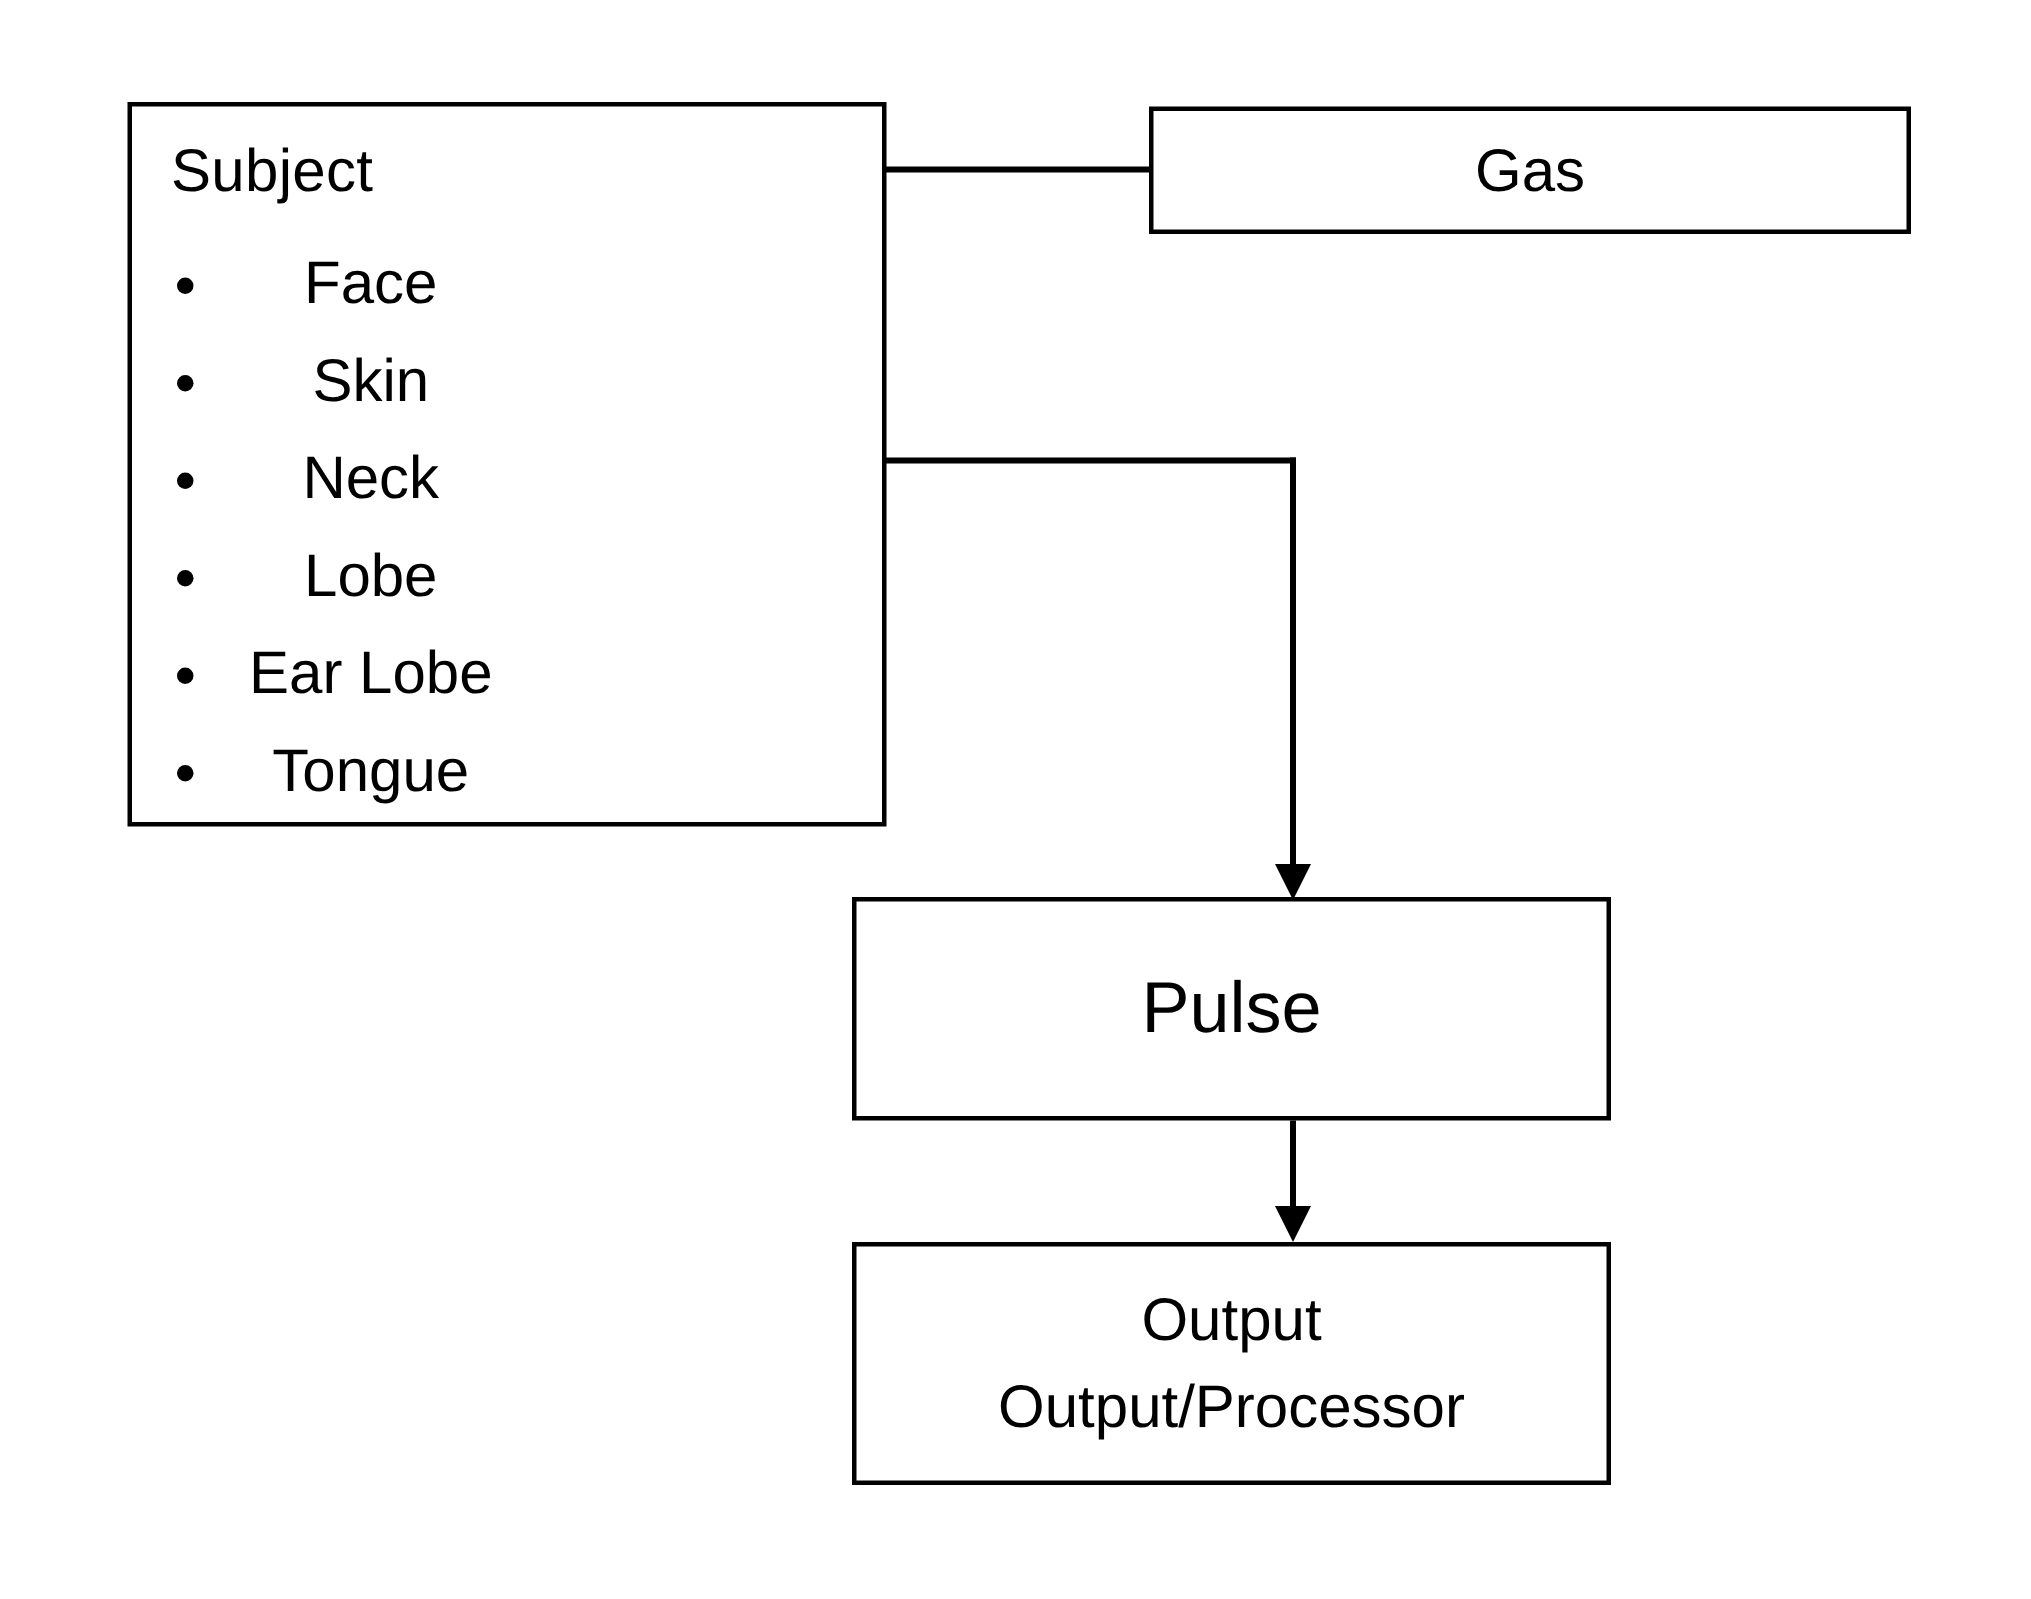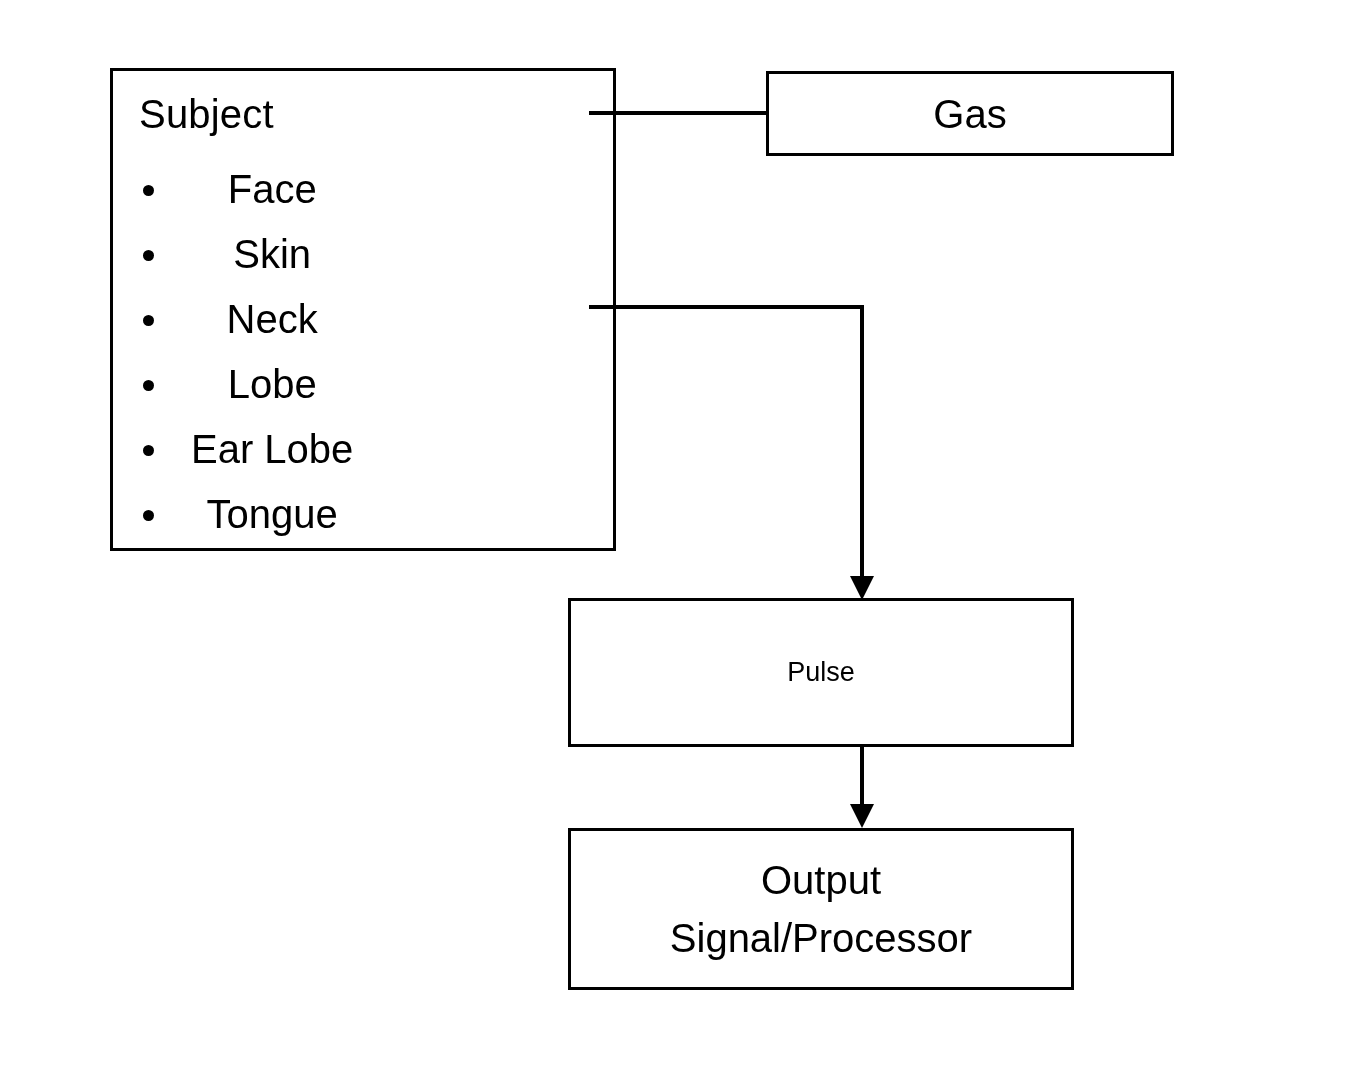--- a/index.html
+++ b/index.html
@@ -27,21 +27,20 @@
     border: 3px solid #000000;
     background: #ffffff;
   }
 
   
   #subject-box {
     left: 85px;
     top: 68px;
     width: 506px;
     height: 483px;
-    margin-left: 25px;
   }
   .subject-title {
     position: absolute;
     left: 26px;
     top: 20px;
     font-size: 40px;
     line-height: 46px;
     letter-spacing: 0.2px;
     white-space: nowrap;
   }
@@ -70,21 +69,21 @@
     height: 11px;
     margin-top: -5px;
     border-radius: 50%;
     background: #000000;
   }
 
   
   #gas-box {
     left: 766px;
     top: 71px;
-    width: 408px;
+    width: 508px;
     height: 85px;
     display: flex;
     align-items: center;
     justify-content: center;
   }
   #gas-box .box-label {
     font-size: 40px;
     line-height: 44px;
     text-align: center;
   }
@@ -94,21 +93,21 @@
     left: 568px;
     top: 598px;
     width: 506px;
     height: 149px;
     display: flex;
     flex-direction: column;
     align-items: center;
     justify-content: center;
   }
   #pulse-oximeter-box .box-label {
-    font-size: 27px;
+    font-size: 48px;
     line-height: 63px;
     text-align: center;
     white-space: nowrap;
   }
 
   
   #output-box {
     left: 568px;
     top: 828px;
     width: 506px;
@@ -195,21 +194,21 @@
   <div class="box" id="gas-box">
     <div class="box-label">Gas</div>
   </div>
 
   <div class="box" id="pulse-oximeter-box">
     <div class="box-label">Pulse</div>
   </div>
 
   <div class="box" id="output-box">
     <div class="box-label">Output</div>
-    <div class="box-label">Signal/Processor</div>
+    <div class="box-label">Output/Processor</div>
   </div>
 
   <div class="h-line" id="conn-subject-gas-line"></div>
 
   <div class="h-line" id="conn-subject-po-h"></div>
   <div class="v-line" id="conn-subject-po-v"></div>
   <div class="arrow-head" id="conn-subject-po-arrow"></div>
 
   <div class="v-line" id="conn-po-out-v"></div>
   <div class="arrow-head" id="conn-po-out-arrow"></div>

